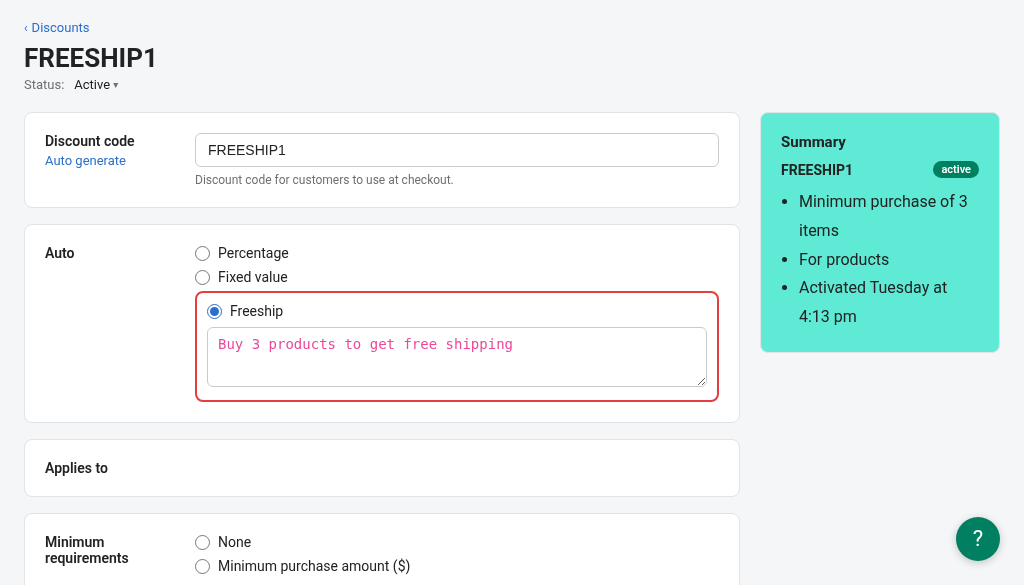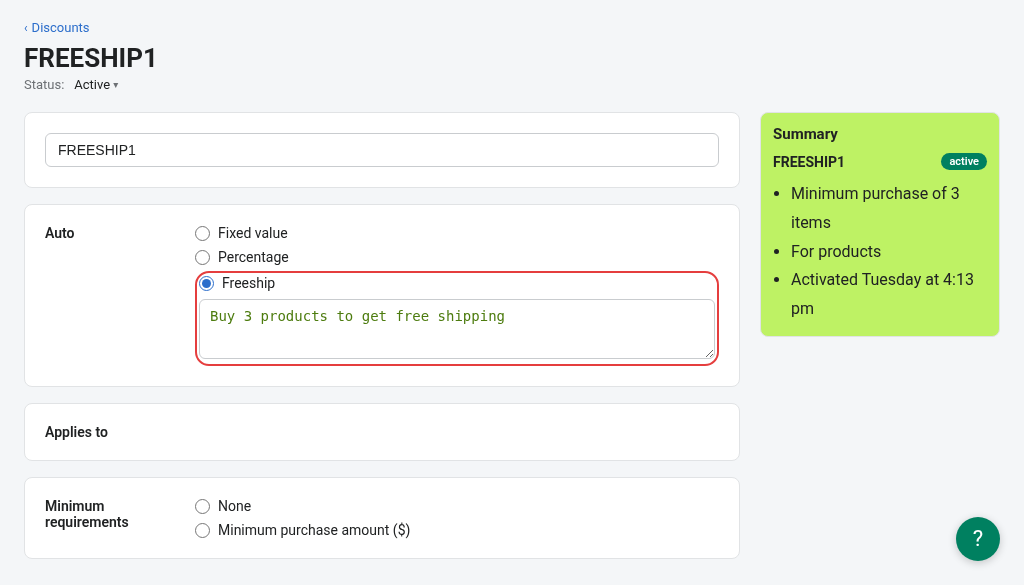--- a/index.html
+++ b/index.html
@@ -124,46 +124,46 @@
       font-size: 14px;
       cursor: pointer;
     }
     .radio-item input[type="radio"] {
       accent-color: #2c6ecb;
       width: 15px;
       height: 15px;
     }
     .freeship-highlighted {
       border: 2px solid #e53e3e;
-      border-radius: 14px;
-      padding: 2px;
+      border-radius: 8px;
+      padding: 10px;
       margin-top: 6px;
     }
     .freeship-label-row {
       display: flex;
       align-items: center;
       gap: 8px;
       margin-bottom: 8px;
     }
     .freeship-textarea {
       width: 100%;
       padding: 8px 10px;
       border: 1px solid #c9cccf;
       border-radius: 6px;
       font-size: 14px;
-      color: #4d7c0f;
+      color: #ec4899;
       resize: vertical;
       min-height: 60px;
       background: #fff;
     }
     .summary-card {
-      background: #bef264;
+      background: #5eead4;
       border-radius: 8px;
       border: 1px solid #e1e3e5;
-      padding: 12px;
+      padding: 20px;
     }
     .summary-title {
       font-weight: 700;
       font-size: 15px;
       margin-bottom: 10px;
     }
     .summary-code-row {
       display: flex;
       align-items: center;
       justify-content: space-between;
@@ -227,38 +227,43 @@
       <span class="status-chevron">▾</span>
     </div>
   </div>
 
   <div class="main-layout">
 
     <div class="left-col">
 
       <div class="card">
         <div class="card-section">
+          <div class="card-label">
+            <span>Discount code</span>
+            <a class="card-label-link">Auto generate</a>
+          </div>
           <div class="card-content">
             <input class="input-field" type="text" value="FREESHIP1" style="">
+            <p class="input-hint">Discount code for customers to use at checkout.</p>
           </div>
         </div>
       </div>
 
       <div class="card">
         <div class="card-section">
           <div class="card-label">Auto</div>
           <div class="card-content">
             <div class="radio-group">
               <label class="radio-item">
                 <input type="radio" name="type" style="">
-                <span>Fixed value</span>
+                <span>Percentage</span>
               </label>
               <label class="radio-item">
                 <input type="radio" name="type" style="">
-                <span>Percentage</span>
+                <span>Fixed value</span>
               </label>
             </div>
             <div class="freeship-highlighted">
               <div class="freeship-label-row">
                 <label class="radio-item">
                   <input type="radio" name="type" checked="" style="">
                   <span>Freeship</span>
                 </label>
               </div>
               <textarea class="freeship-textarea" style="">Buy 3 products to get free shipping</textarea>

